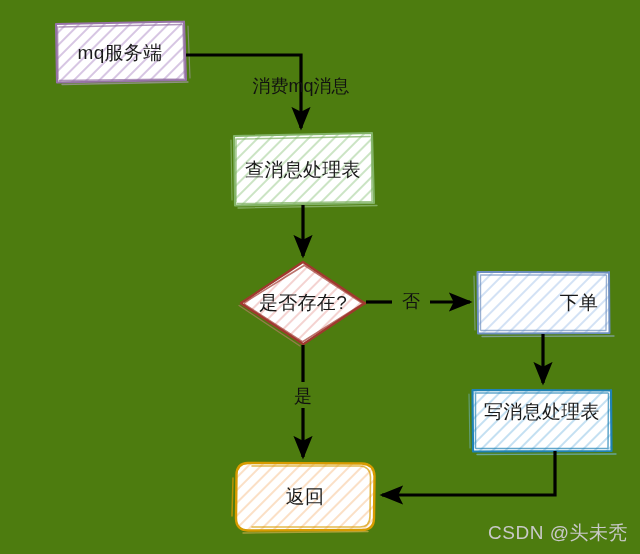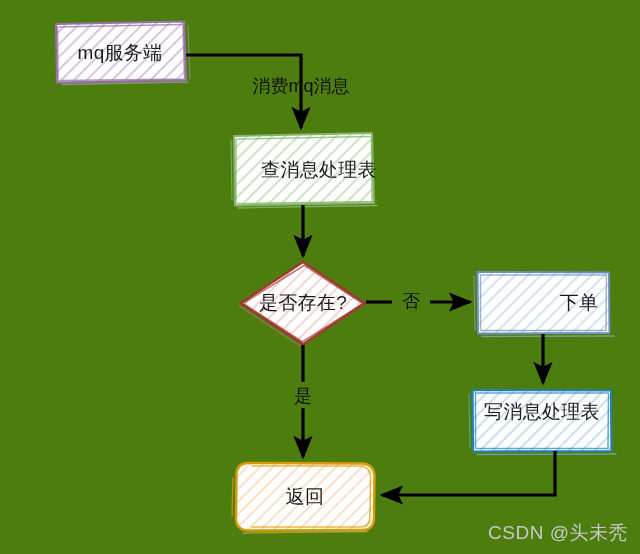--- a/index.html
+++ b/index.html
@@ -159,21 +159,21 @@
       <path d="M543,334 L543,383" fill="none" stroke="#000000" stroke-width="3.2" marker-end="url(#arrowhead)"></path>
     </g>
 
     <g>
       <path d="M555,451 L555,495 L382,495" fill="none" stroke="#000000" stroke-width="3.2" stroke-linejoin="miter" marker-end="url(#arrowhead)"></path>
     </g>
   </svg>
 
   <div class="node-label" style="left:120px; top:53px;">mq服务端</div>
 
-  <div class="node-label" style="left:319px; top:170px;text-align:right;">查消息处理表</div>
+  <div class="node-label" style="left:303px; top:170px;text-align:right;">查消息处理表</div>
 
   <div class="node-label" style="left:303px; top:303px;">是否存在?</div>
 
   <div class="node-label" style="left:543px; top:303px;margin-left:36px;">下单</div>
 
   <div class="node-label" style="left:542px; top:412px;">写消息处理表</div>
 
   <div class="node-label" style="left:305px; top:497px;text-align:right;">返回</div>
 
   <div class="edge-label" style="left:301px; top:86px;">消费mq消息</div>

